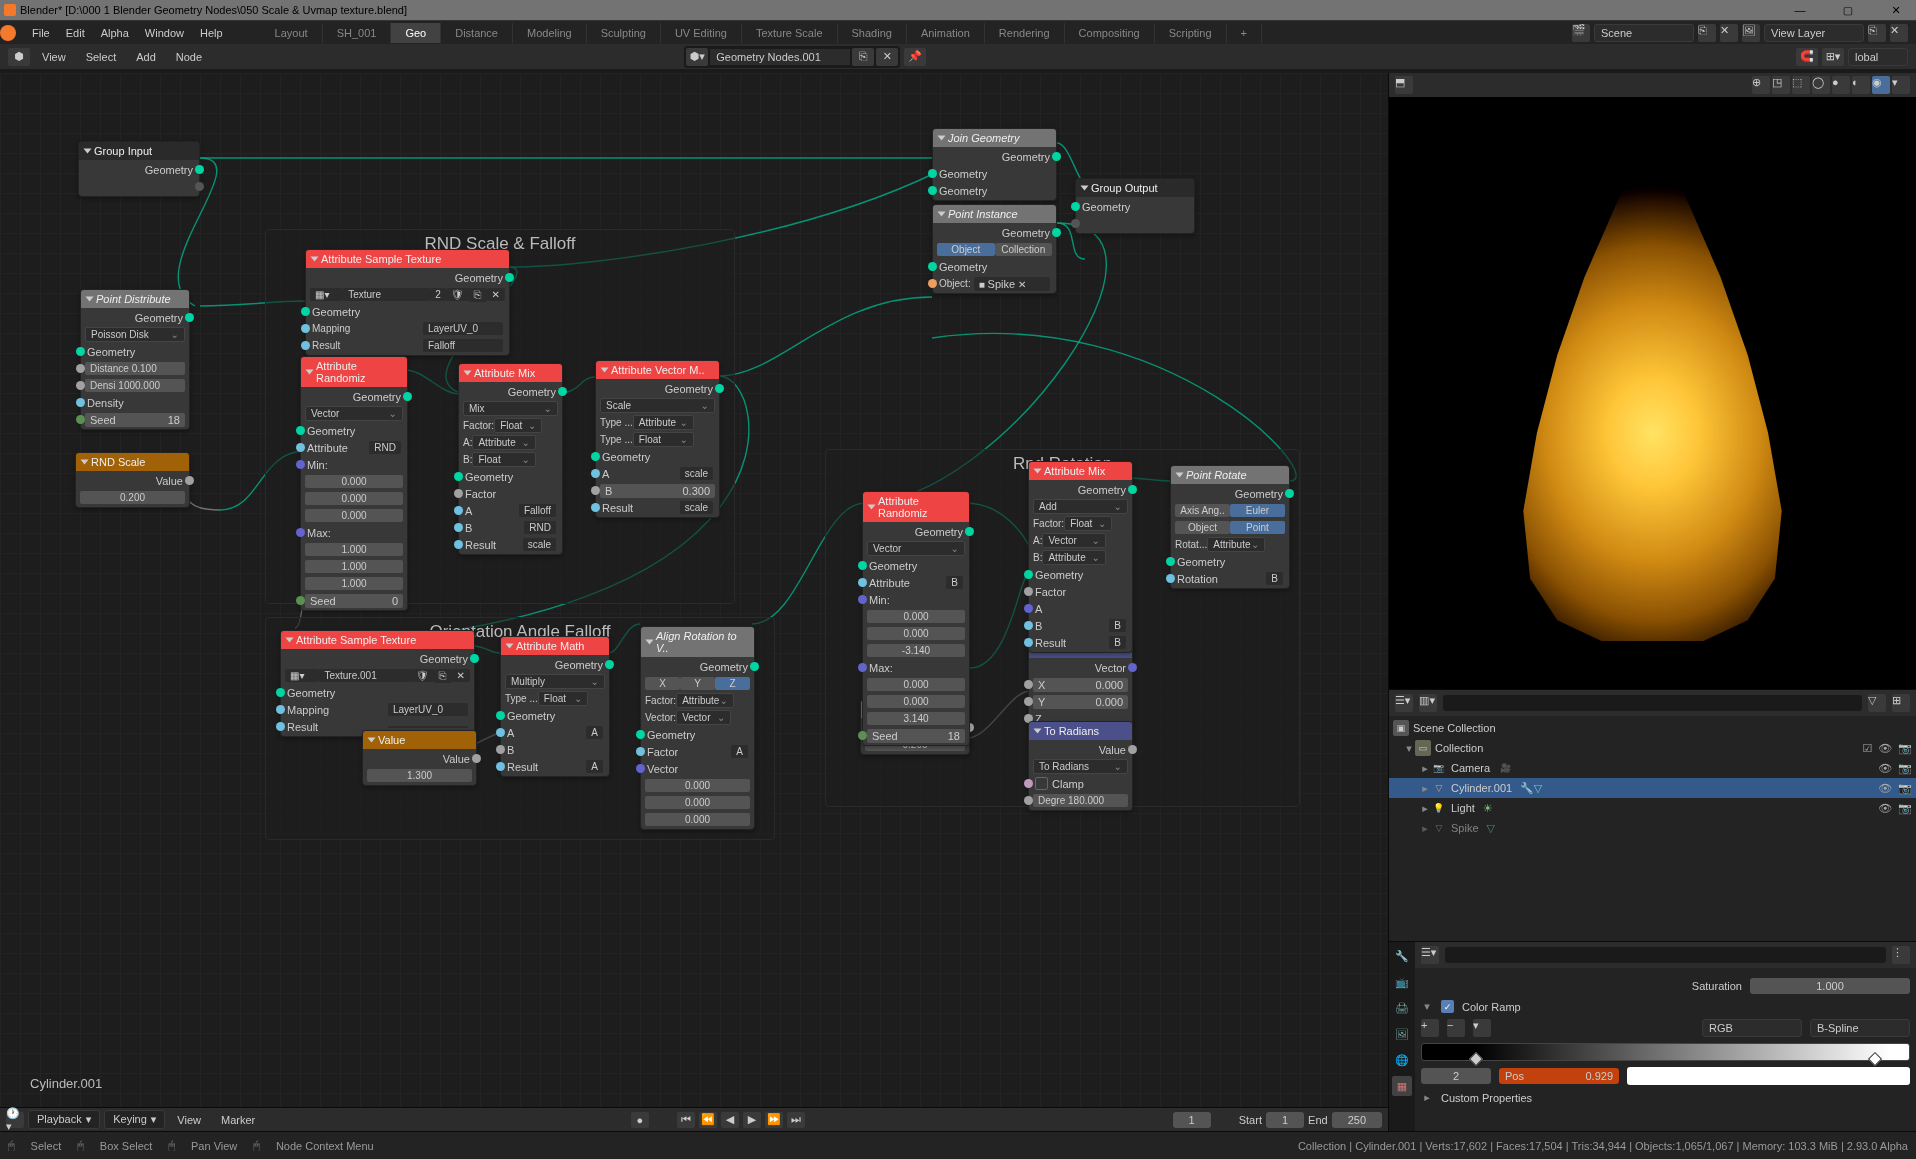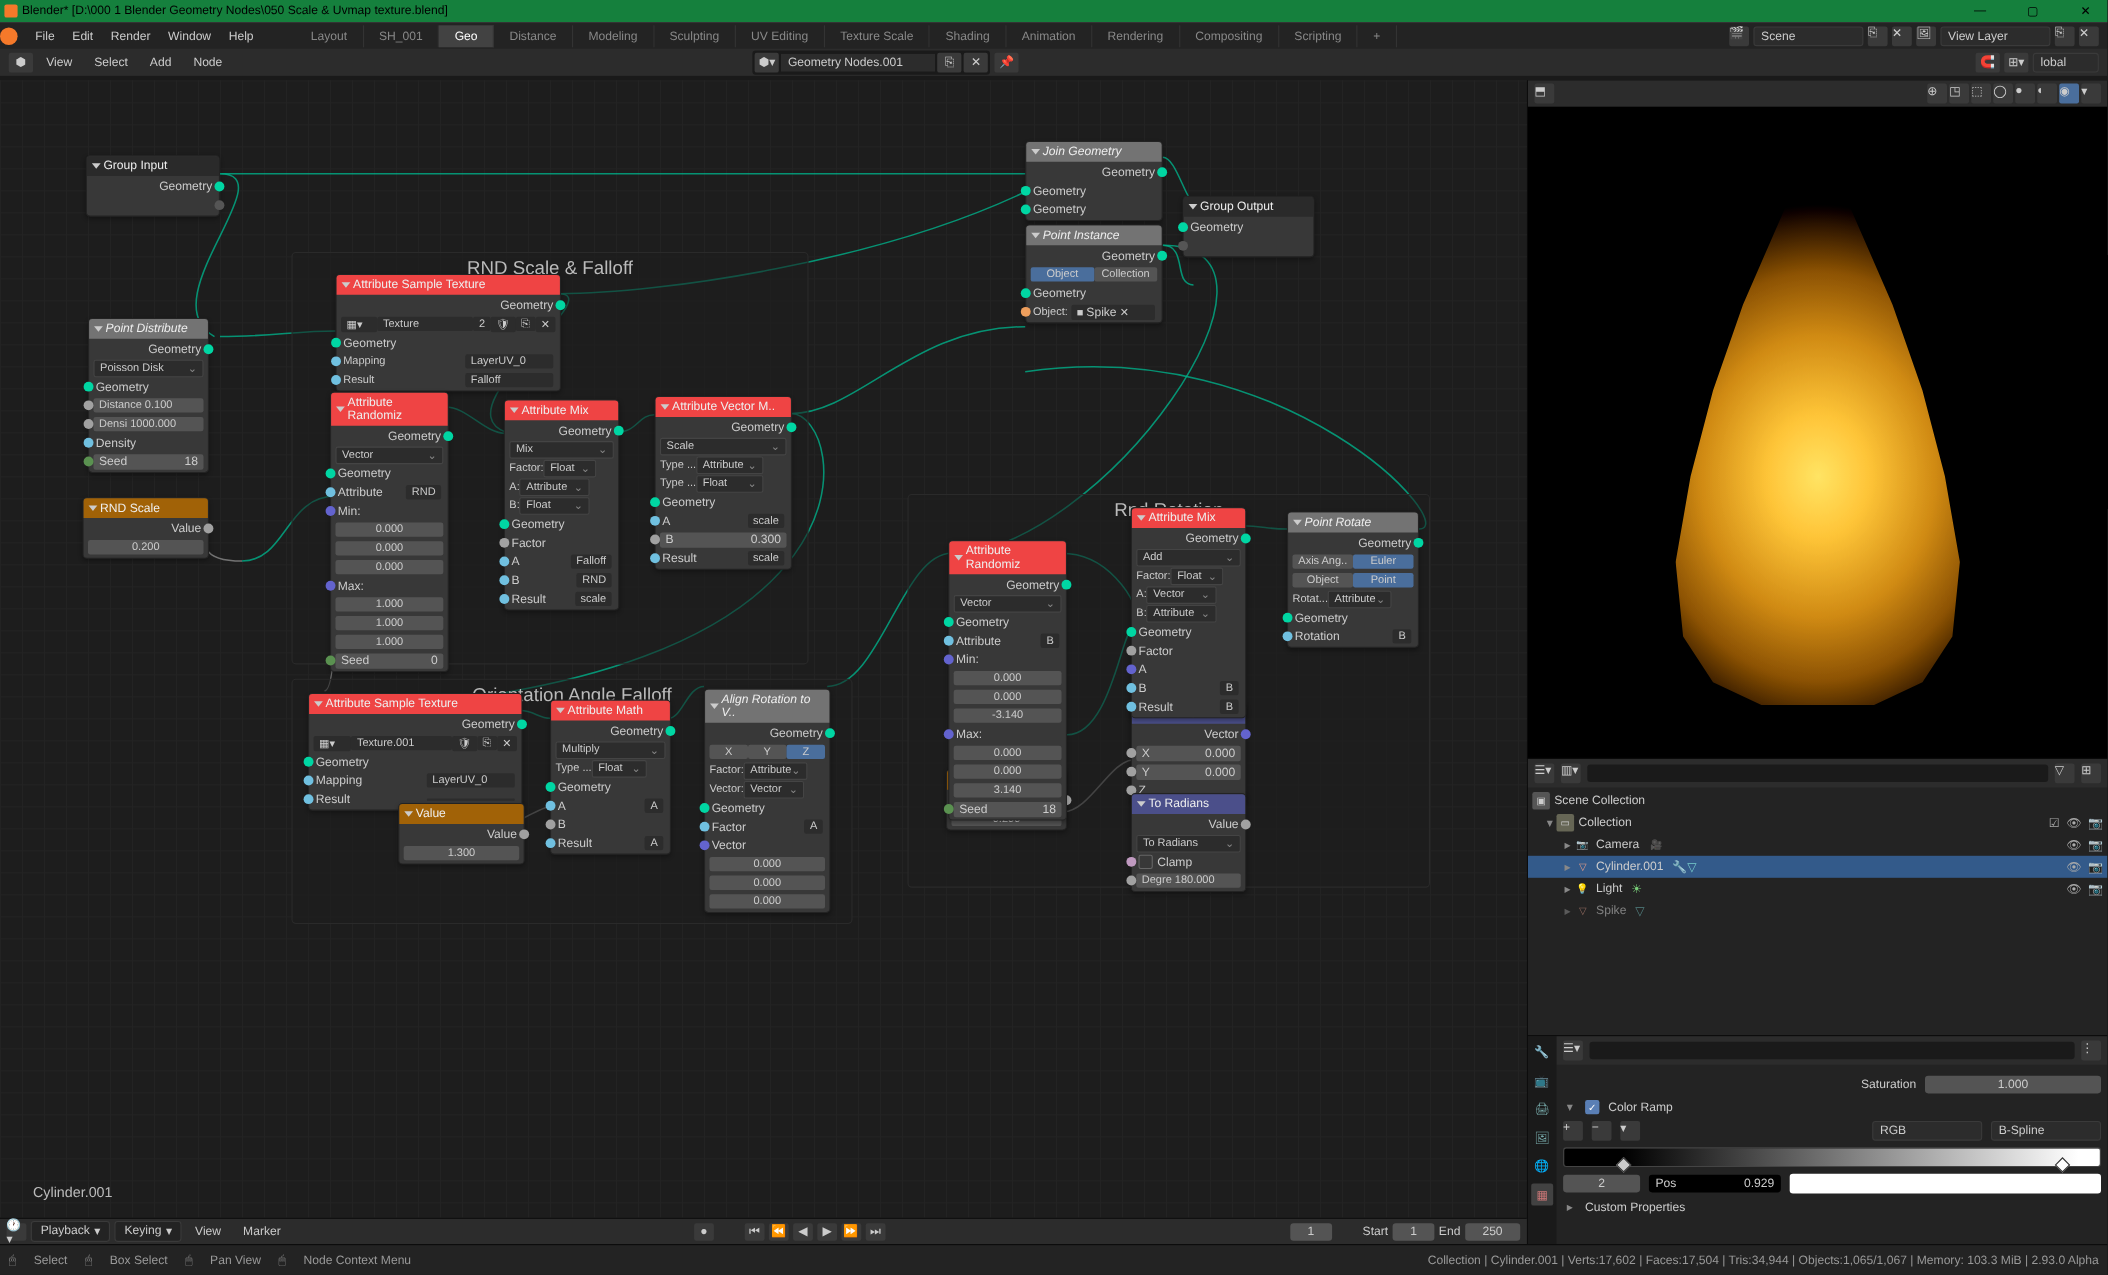--- a/index.html
+++ b/index.html
@@ -1,19 +1,19 @@
 <!DOCTYPE html>
 <html><head>
 <meta charset="utf-8">
 <style>
 * { margin: 0; padding: 0; box-sizing: border-box; font-family: "Segoe UI", sans-serif; font-size: 11px; user-select: none; }
 body { background: #1a1a1a; color: #ccc; width: 1916px; height: 1159px; overflow: hidden; position: relative; }
 
 
-.titlebar { height: 20px; background: #15803d; color: #000; display: flex; align-items: center; padding: 0 4px; justify-content: space-between; }
+.titlebar { height: 20px; background: #737373; color: #000; display: flex; align-items: center; padding: 0 4px; justify-content: space-between; }
 .titlebar-left { display: flex; align-items: center; gap: 4px; }
 .titlebar-logo { width: 12px; height: 12px; background: #f5792a; border-radius: 2px; }
 .titlebar-right { display: flex; gap: 16px; }
 .titlebar-btn { width: 32px; height: 20px; display: flex; align-items: center; justify-content: center; cursor: pointer; }
 .topmenu-logo { width: 16px; height: 16px; background: #f5792a; border-radius: 50%; margin-right: 8px; }
 .topmenu-item { padding: 4px 8px; cursor: pointer; color: #ccc; text-align: right; }
 .tabs-row { height: 24px; background: #232323; display: flex; align-items: center; border-top: 1px solid #333; }
 .workspace-tab { padding: 4px 14px; cursor: pointer; color: #888; border-right: 1px solid #333; }
 .workspace-tab.active { background: #424242; color: #fff; }
 .header-right { margin-left: auto; display: flex; align-items: center; gap: 4px; padding-right: 8px; }
@@ -137,21 +137,21 @@
     <span class="titlebar-btn">—</span>
     <span class="titlebar-btn">▢</span>
     <span class="titlebar-btn">✕</span>
   </div>
 </div>
 
 <div class="tabs-row">
   <span class="topmenu-logo"></span>
   <span class="topmenu-item">File</span>
   <span class="topmenu-item">Edit</span>
-  <span class="topmenu-item">Render</span>
+  <span class="topmenu-item">Alpha</span>
   <span class="topmenu-item">Window</span>
   <span class="topmenu-item">Help</span>
   <span style="width:30px"></span>
   <span class="workspace-tab">Layout</span>
   <span class="workspace-tab">SH_001</span>
   <span class="workspace-tab active">Geo</span>
   <span class="workspace-tab">Distance</span>
   <span class="workspace-tab">Modeling</span>
   <span class="workspace-tab">Sculpting</span>
   <span class="workspace-tab">UV Editing</span>
@@ -1053,21 +1053,21 @@
           <div class="props-select" style="flex:0 0 100px">
               <span>B-Spline</span>
             </div>
         </div>
         <div class="color-ramp-bar">
           <div class="ramp-handle" style="left:11%"></div>
           <div class="ramp-handle" style="left:93%; background:#fff"></div>
         </div>
         <div class="props-row">
           <div class="props-field" style="flex:0 0 70px; justify-content:center">2</div>
-          <div class="props-field" style="flex:0 0 120px; background:#000000">
+          <div class="props-field" style="flex:0 0 120px; background:#c2410c">
               <span>Pos</span>
               <span>0.929</span>
             </div>
           <div style="flex:1; height:18px; background:#fff; border-radius:3px"></div>
         </div>
         <div class="props-row">
           <span class="tree-disclose">▸</span>
           <span>Custom Properties</span>
         </div>
       </div>

